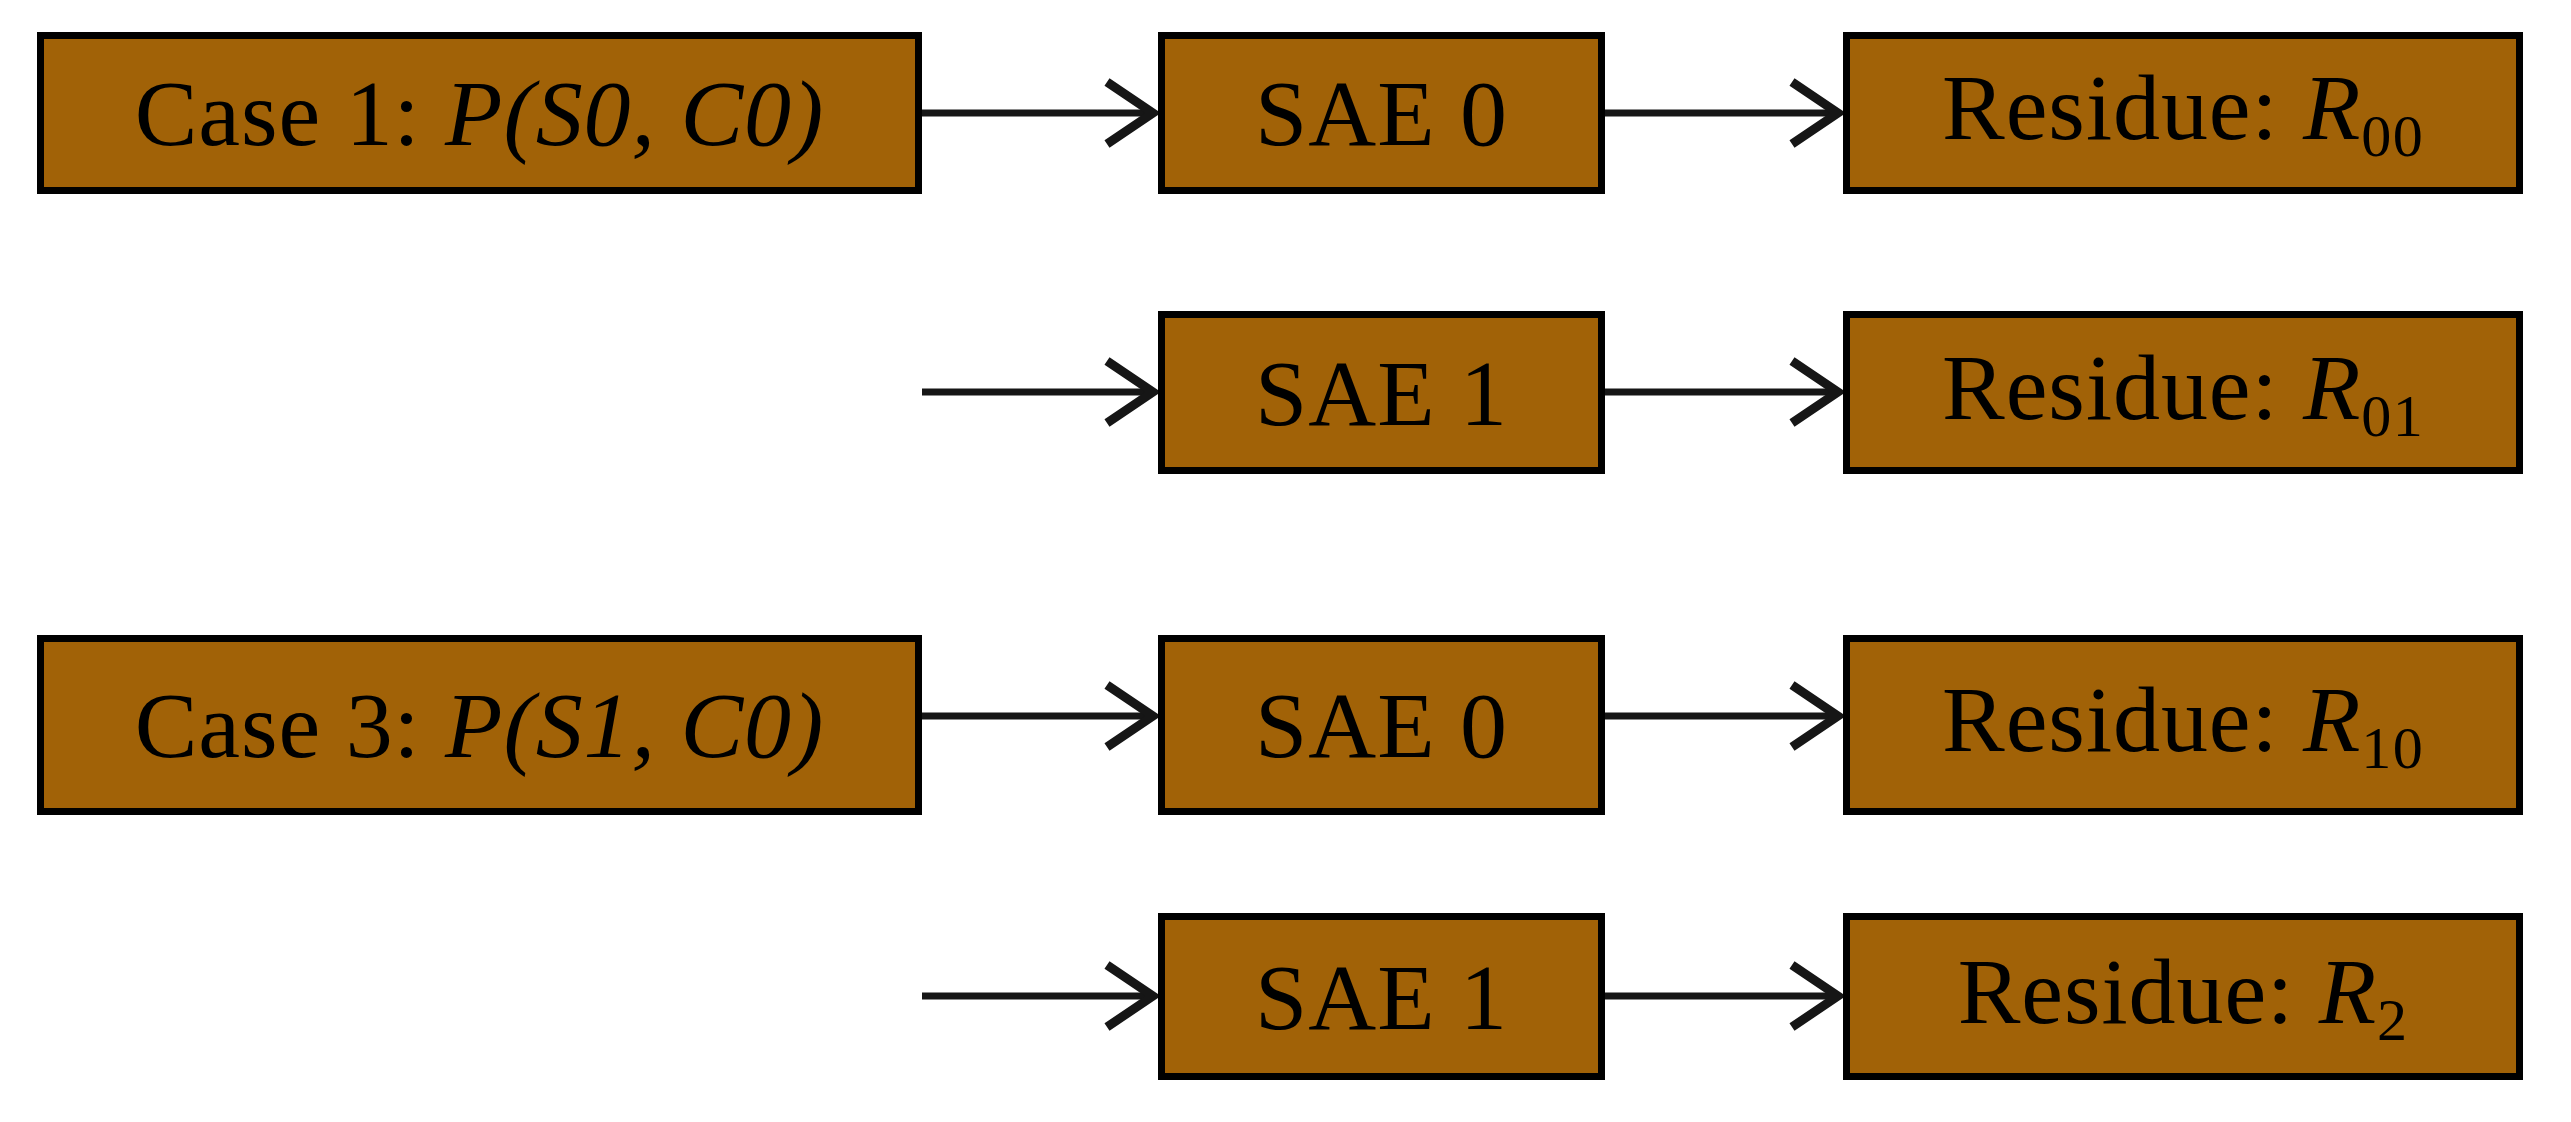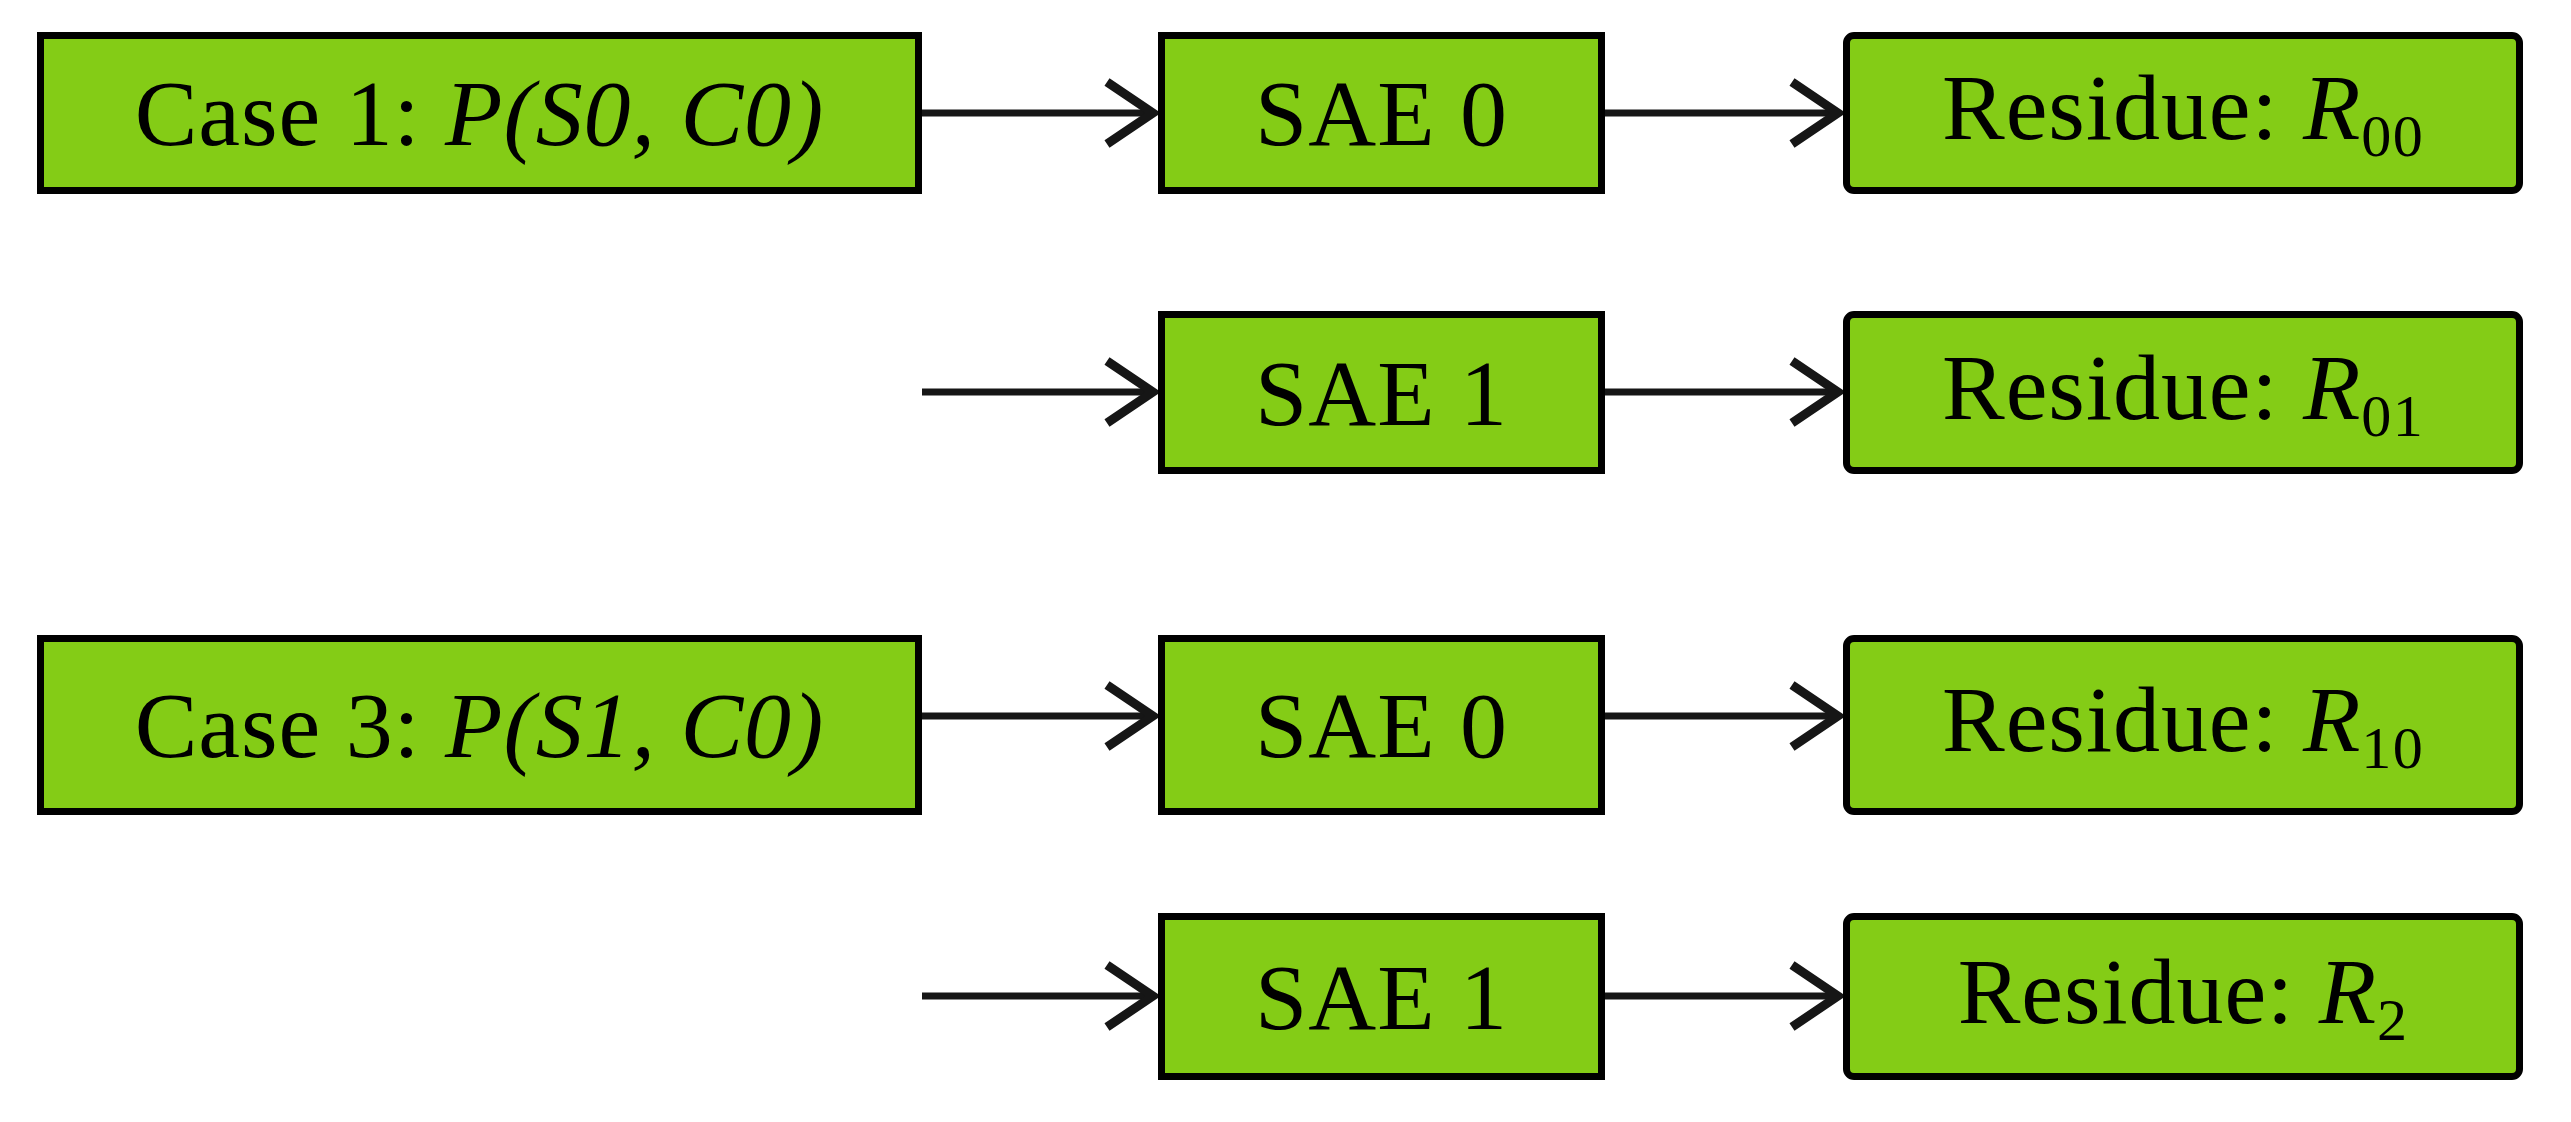--- a/index.html
+++ b/index.html
@@ -12,21 +12,21 @@
     width: 2571px;
     height: 1122px;
     background: #ffffff;
     overflow: hidden;
     font-family: "Liberation Serif", serif;
   }
   .box {
     position: absolute;
     box-sizing: border-box;
     border: 7px solid #000000;
-    background: #84cc16;
+    background: #a16207;
     display: flex;
     align-items: center;
     justify-content: center;
   }
   .box-label {
     font-size: 94px;
     line-height: 1;
     color: #000000;
     white-space: nowrap;
     letter-spacing: 0.01em;
@@ -36,21 +36,21 @@
   }
   .sub {
     font-size: 0.64em;
     font-style: normal;
     vertical-align: -0.28em;
     letter-spacing: 0.02em;
   }
   
   .col-case { left: 37px;  width: 885px; }
   .col-sae  { left: 1158px; width: 447px; align-items: center; }
-  .col-res  { left: 1843px; width: 680px; border-radius: 11px; }
+  .col-res  { left: 1843px; width: 680px; }
   
   .row-0 { top: 32px;  height: 162px; }
   .row-1 { top: 311px; height: 163px; }
   .row-2 { top: 635px; height: 180px; }
   .row-3 { top: 913px; height: 167px; }
   
   .arrow {
     position: absolute;
     height: 120px;
   }

